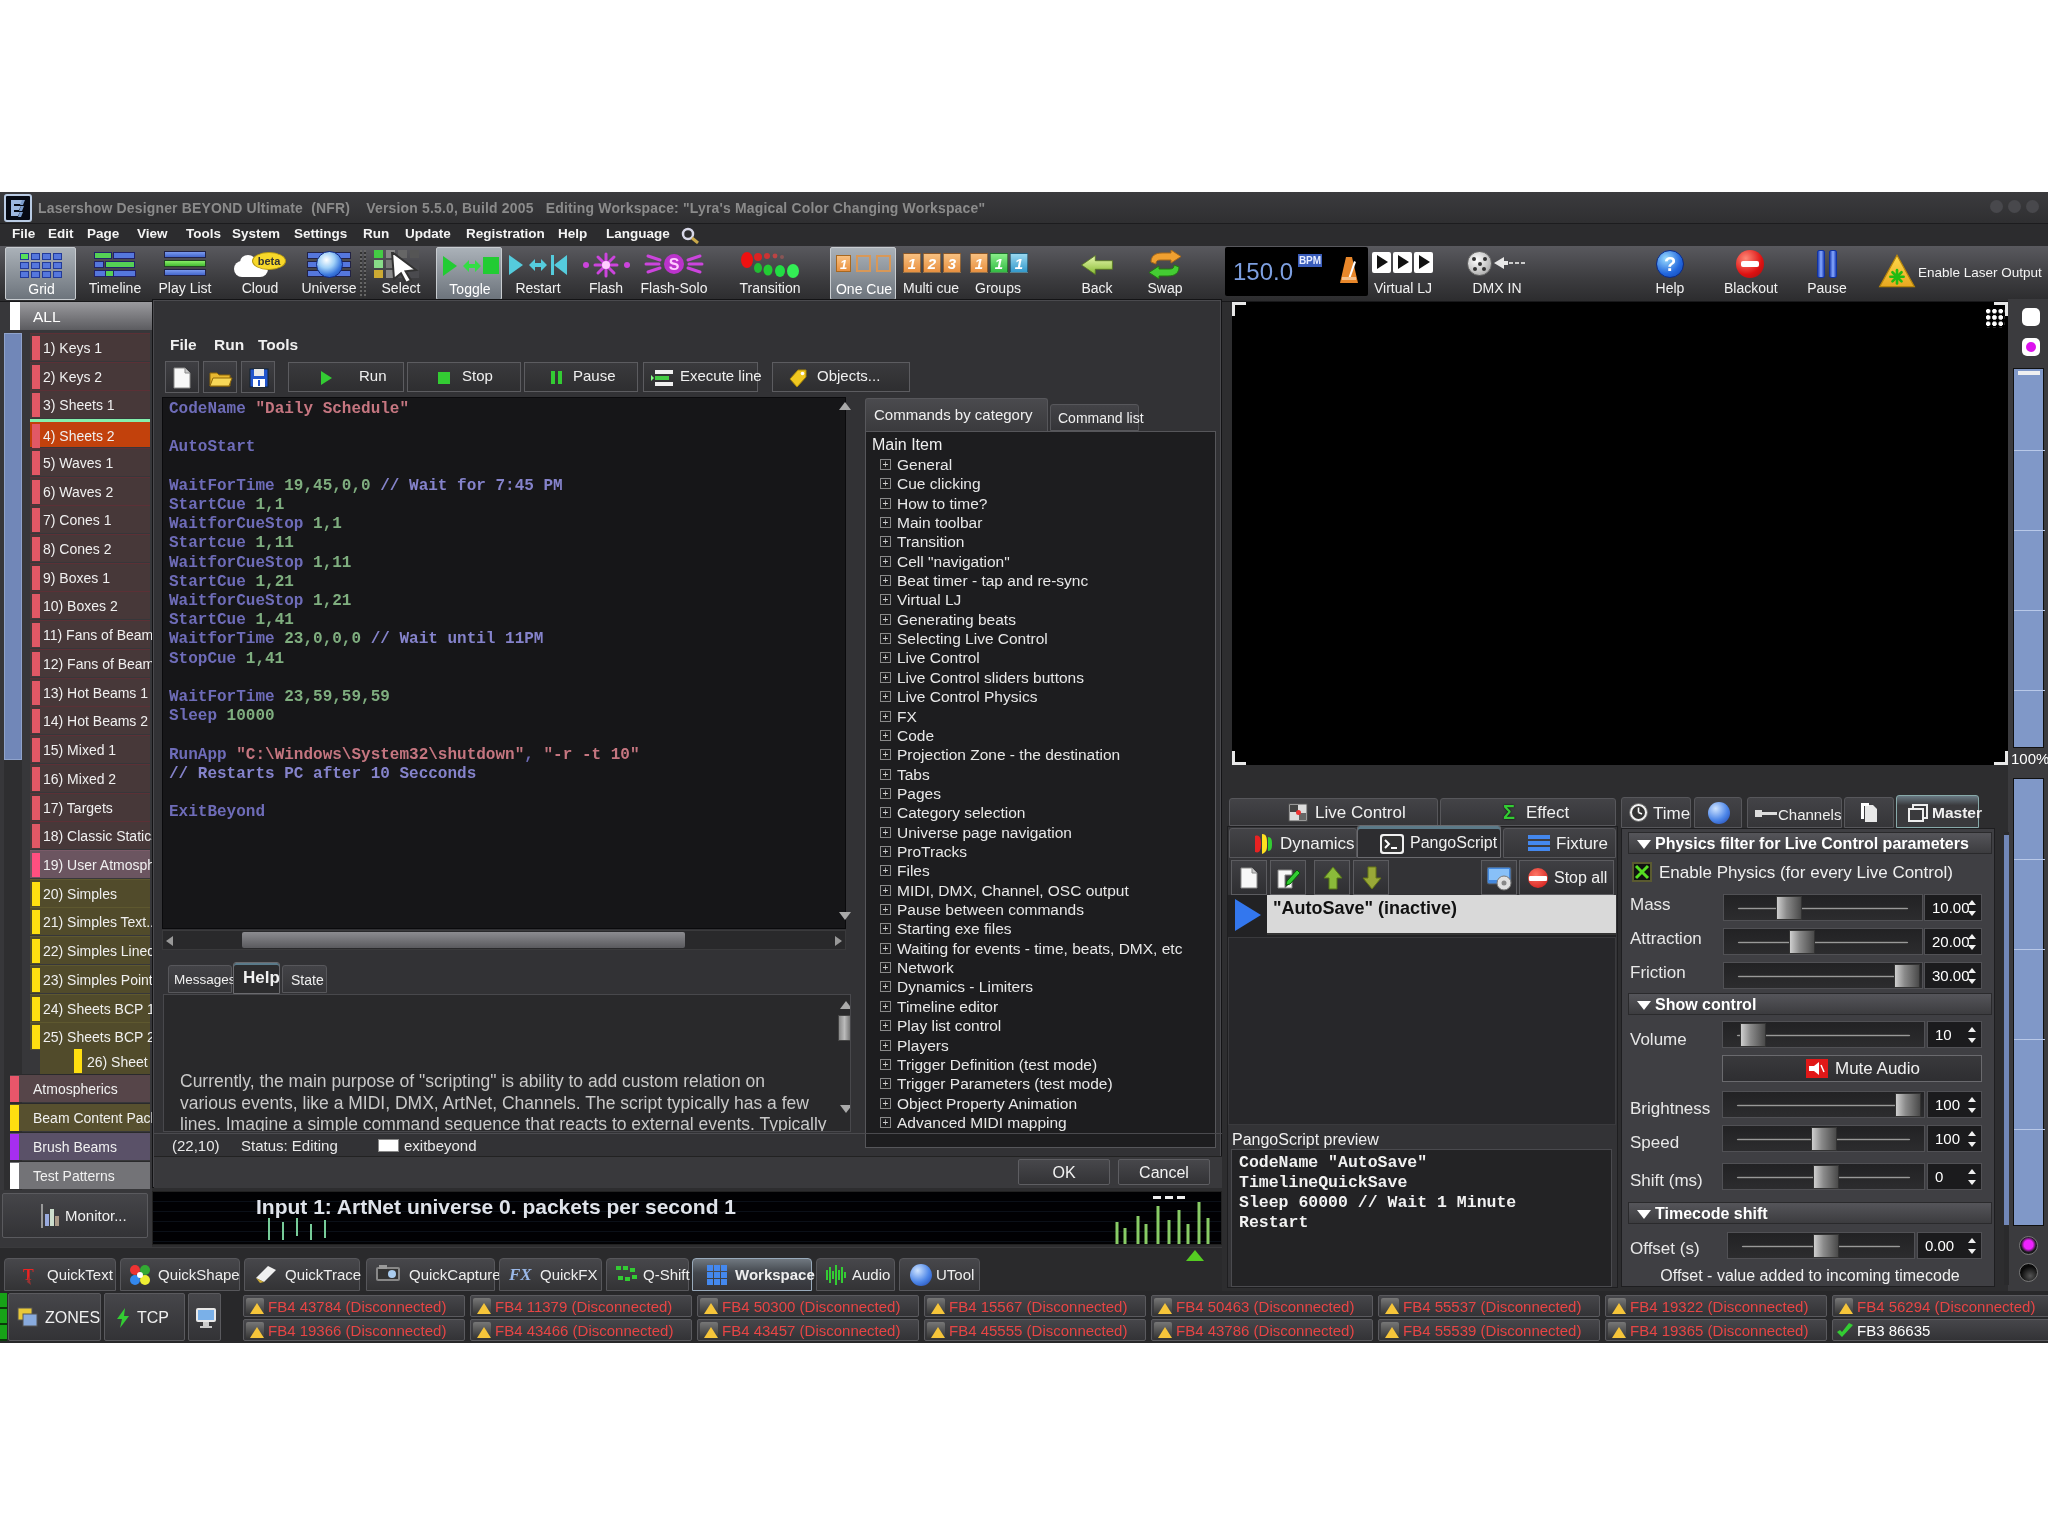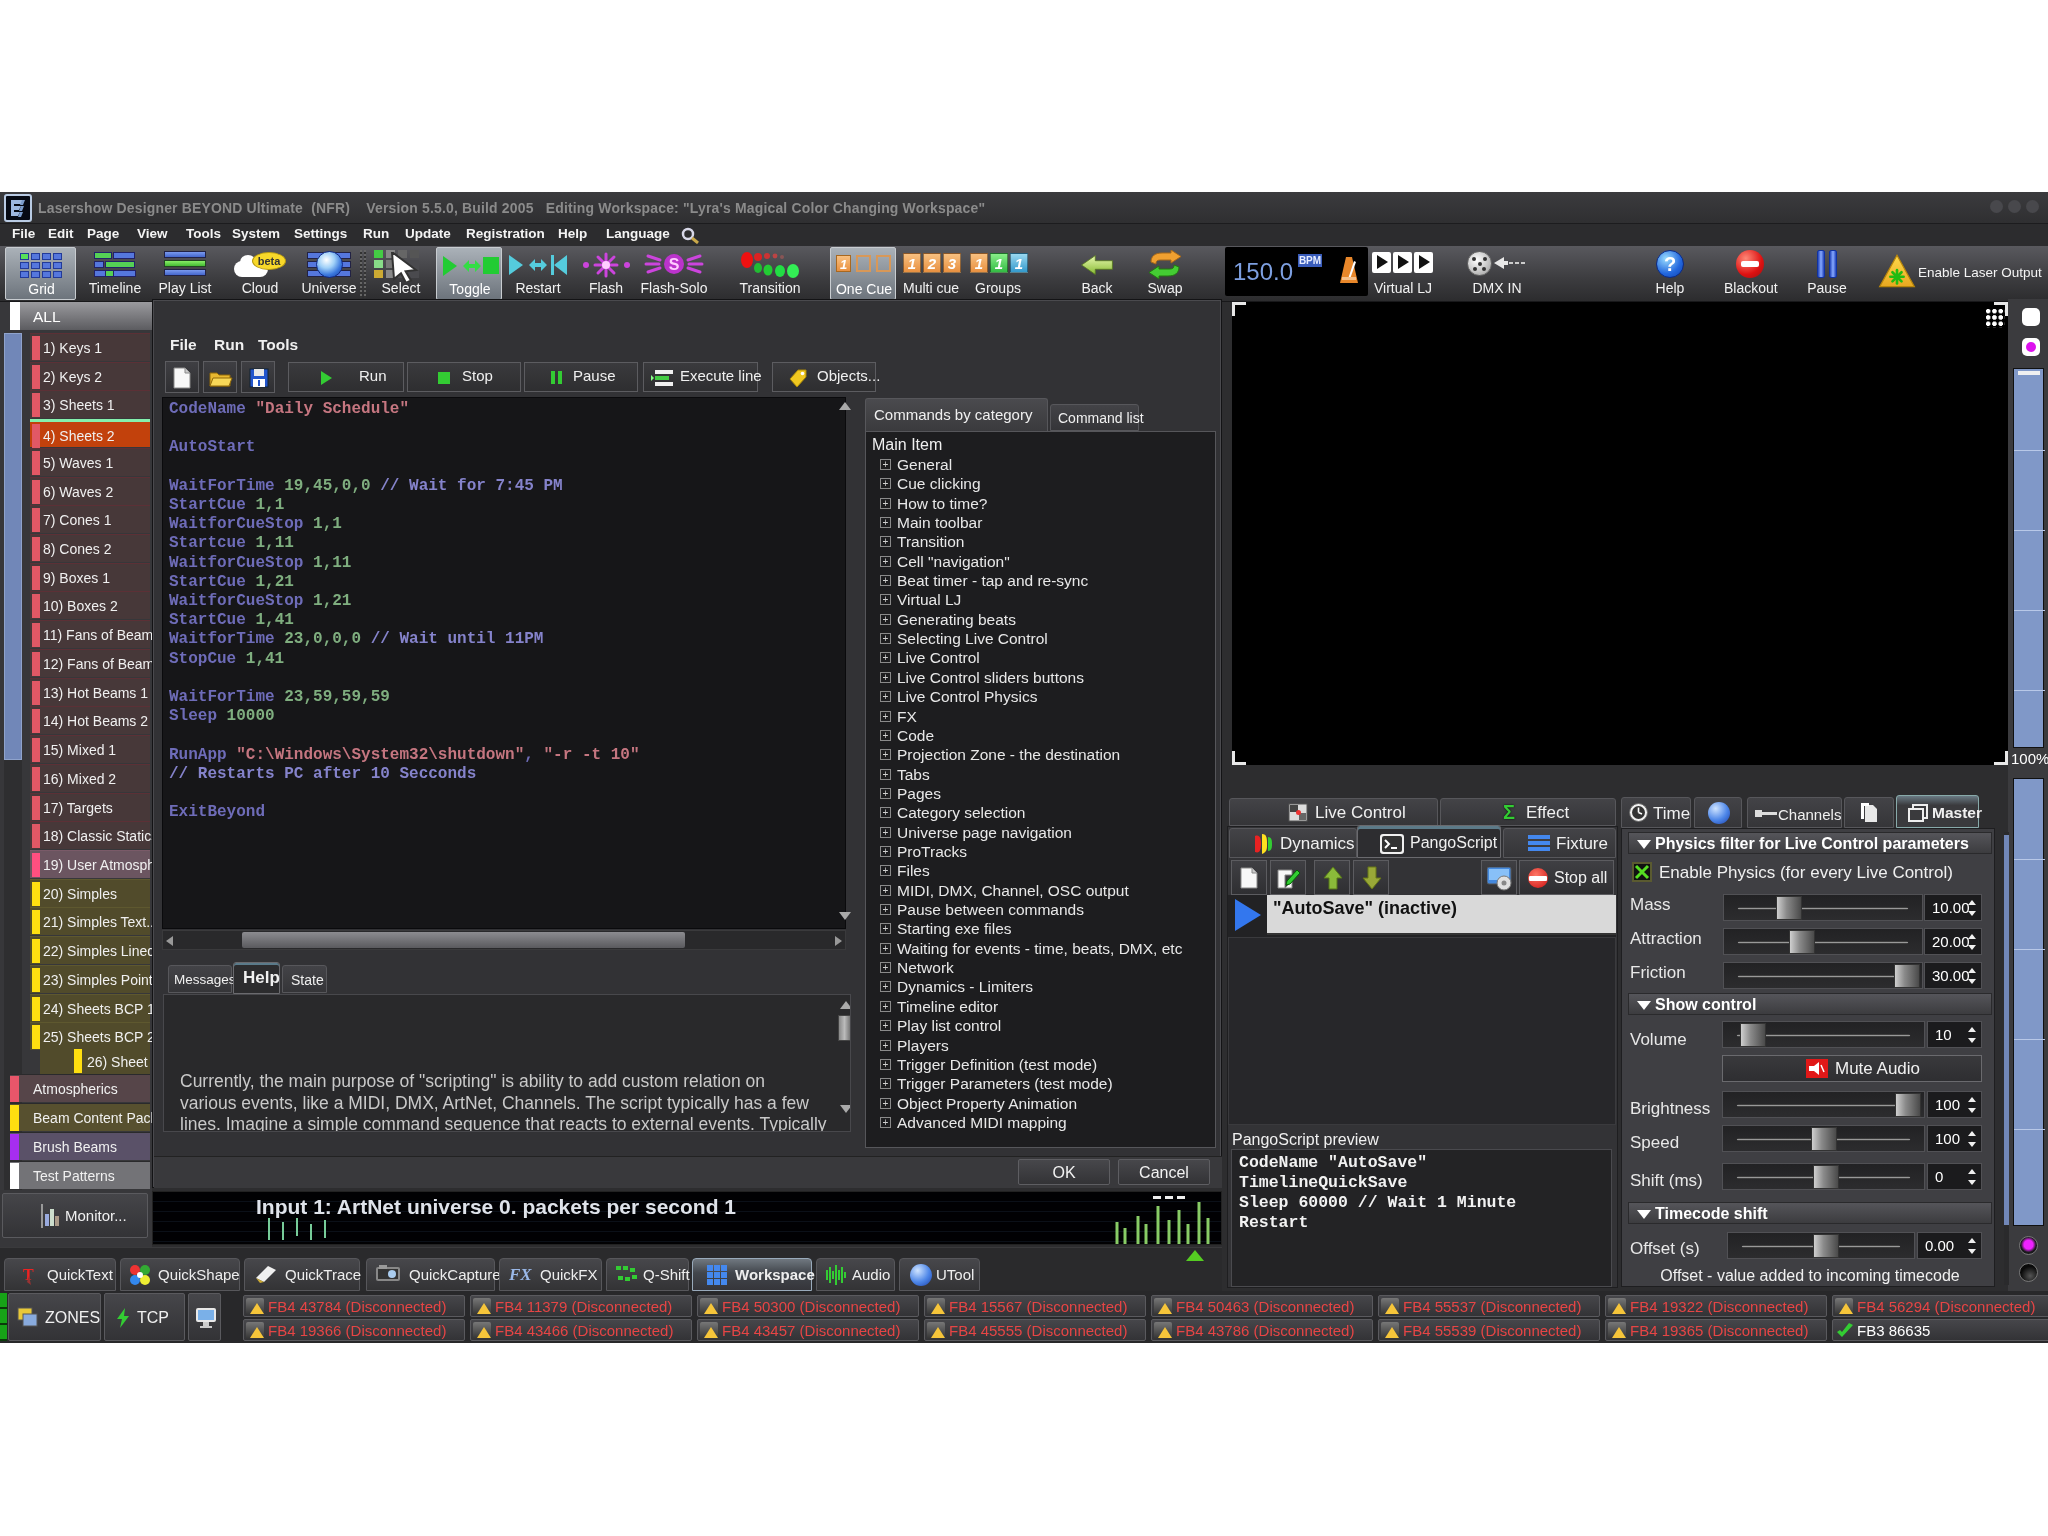--- a/index.html
+++ b/index.html
@@ -538,21 +538,21 @@
       </div>
       <div class="ebtn" style="left:490px;width:115px;text-align:left;">
         <svg class="a" style="left:7px;top:7px;" width="22" height="17">
           <rect x="4" y="0" width="18" height="4" fill="#f0f0f0"></rect>
           <rect x="4" y="6" width="14" height="4" fill="#44cc44"></rect>
           <rect x="4" y="12" width="18" height="4" fill="#f0f0f0"></rect>
           <path d="M0 5 L3 8 L0 11Z" fill="#8f8"></path>
         </svg>
         <span style="position:absolute;left:36px;top:4px;">Execute line</span>
       </div>
-      <div class="ebtn" style="left:619px;width:104px;text-align:left;">
+      <div class="ebtn" style="left:619px;width:138px;text-align:left;">
         <svg class="a" style="left:14px;top:6px;" width="22" height="20" viewBox="0 0 22 20">
           <path d="M3 10 L11 1 L19 1 L19 8 L10 18 Z" fill="#f0c820" stroke="#a88608"></path>
           <circle cx="15.5" cy="4.5" r="1.8" fill="#fff"></circle>
         </svg>
         <span style="position:absolute;left:44px;top:4px;">Objects...</span>
       </div>
       <div class="a" style="left:9px;top:97px;width:684px;height:532px;background:#161618;border:1px solid #0a0a0c;">
         <pre class="mono" style="position:absolute;left:6px;top:2px;font-size:16px;line-height:19.2px;"><span class="kw">CodeName </span><span class="st">"Daily Schedule"</span>
 
 <span class="kw">AutoStart</span>
@@ -670,20 +670,26 @@
       </div>
 <div class="rtab" style="left:129px;top:665px;width:45px;height:28px;">
         <span style="position:absolute;left:8px;top:6px;font-size:14px;">State</span>
       </div>
       <div class="a" style="left:10px;top:694px;width:688px;height:138px;background:#29292b;border:1px solid #48484c;overflow:hidden;">
 <div class="a" style="left:16px;top:76px;width:650px;font-size:17.5px;color:#c9c9c9;line-height:21.5px;">Currently, the main purpose of "scripting" is ability to add custom relation on<br>various events, like a MIDI, DMX, ArtNet, Channels. The script typically has a few<br>lines. Imagine a simple command sequence that reacts to external events. Typically</div>
 <div class="a" style="left:676px;top:6px;width:0;height:0;border-left:6px solid transparent;border-right:6px solid transparent;border-bottom:8px solid #aaa;"></div>
 <div class="a" style="left:674px;top:20px;width:13px;height:26px;background:linear-gradient(90deg,#888,#bbb,#777);border:1px solid #444;"></div>
 <div class="a" style="left:676px;top:110px;width:0;height:0;border-left:6px solid transparent;border-right:6px solid transparent;border-top:8px solid #aaa;"></div>
       </div>
+      <div class="a" style="left:1px;top:833px;width:1068px;height:23px;border-top:1px solid #4a4a4e;">
+<div class="a" style="left:18px;top:3px;font-size:15px;color:#e8e8e8;">(22,10)</div>
+<div class="a" style="left:87px;top:3px;font-size:15px;color:#e8e8e8;">Status: Editing</div>
+<div class="a" style="left:224px;top:5px;width:21px;height:13px;background:#fff;border:1px solid #888;"></div>
+<div class="a" style="left:250px;top:3px;font-size:15px;color:#e8e8e8;">exitbeyond</div>
+      </div>
       <div class="a" style="left:1px;top:856px;width:1068px;height:32px;background:#39393c;border-top:1px solid #222;">
 <div class="a" style="left:864px;top:2px;width:92px;height:26px;background:linear-gradient(#47474b,#333336);border:1px solid #5e5e62;border-radius:2px;color:#f2f2f2;font-size:16px;text-align:center;line-height:25px;">OK</div>
 <div class="a" style="left:964px;top:2px;width:92px;height:26px;background:linear-gradient(#47474b,#333336);border:1px solid #5e5e62;border-radius:2px;color:#f2f2f2;font-size:16px;text-align:center;line-height:25px;">Cancel</div>
       </div>
     </div>
     <div class="a" style="left:1232px;top:110px;width:776px;height:463px;background:#000;">
 <div class="a" style="left:0;top:0;width:14px;height:3px;background:#e8e8e8;"></div>
       <div class="a" style="left:0;top:0;width:3px;height:14px;background:#e8e8e8;"></div>
 <div class="a" style="right:0;top:0;width:14px;height:3px;background:#e8e8e8;"></div>
       <div class="a" style="right:0;top:0;width:3px;height:14px;background:#e8e8e8;"></div>

